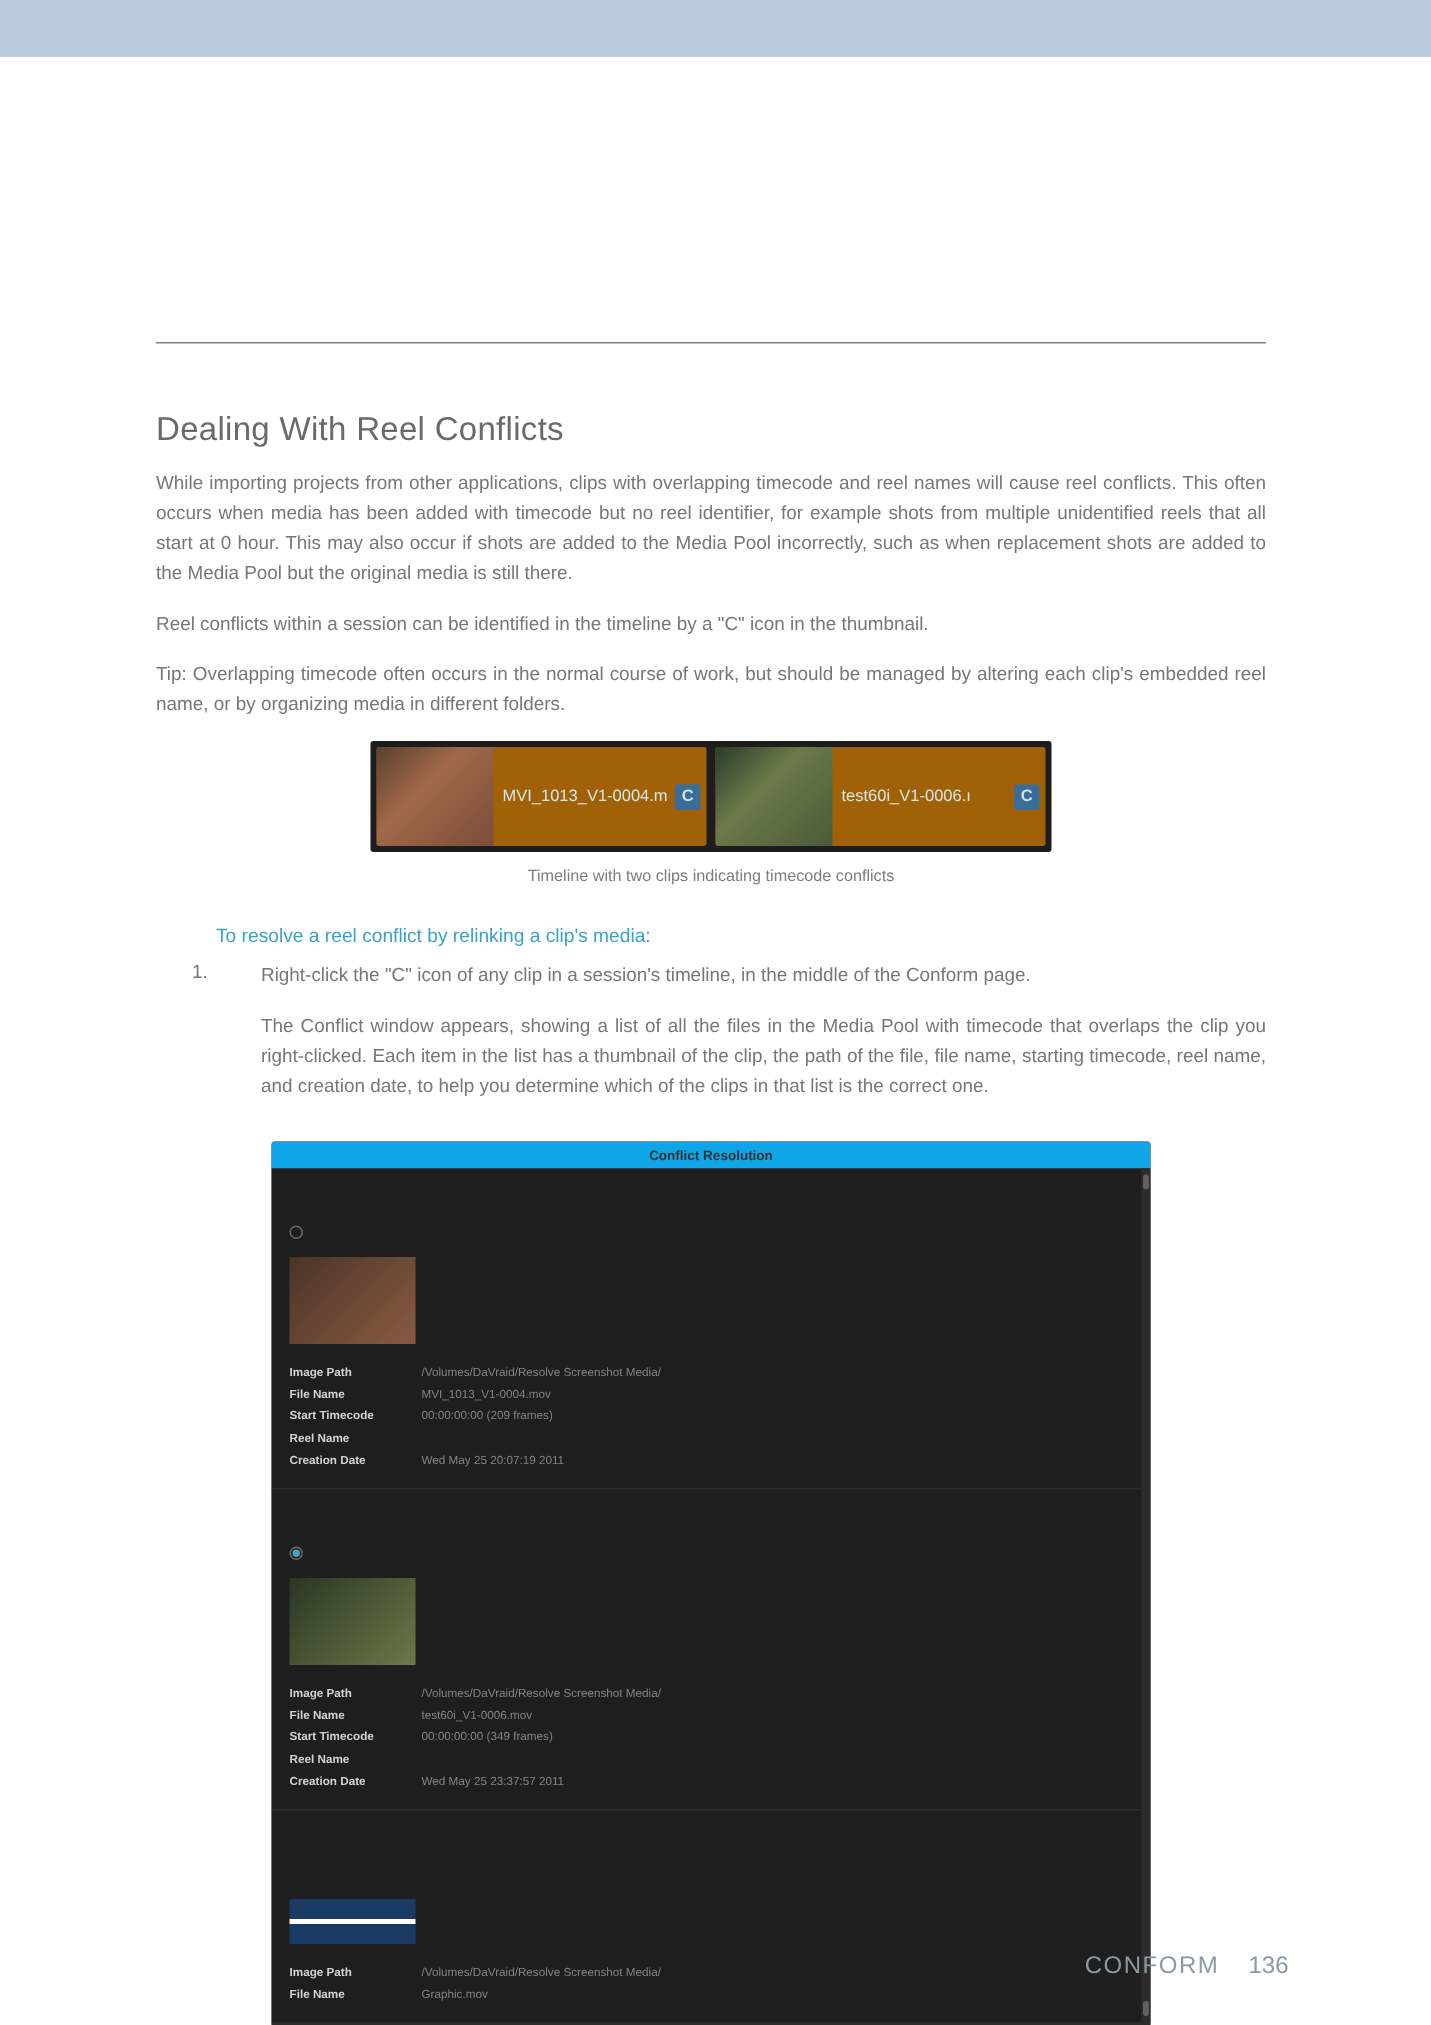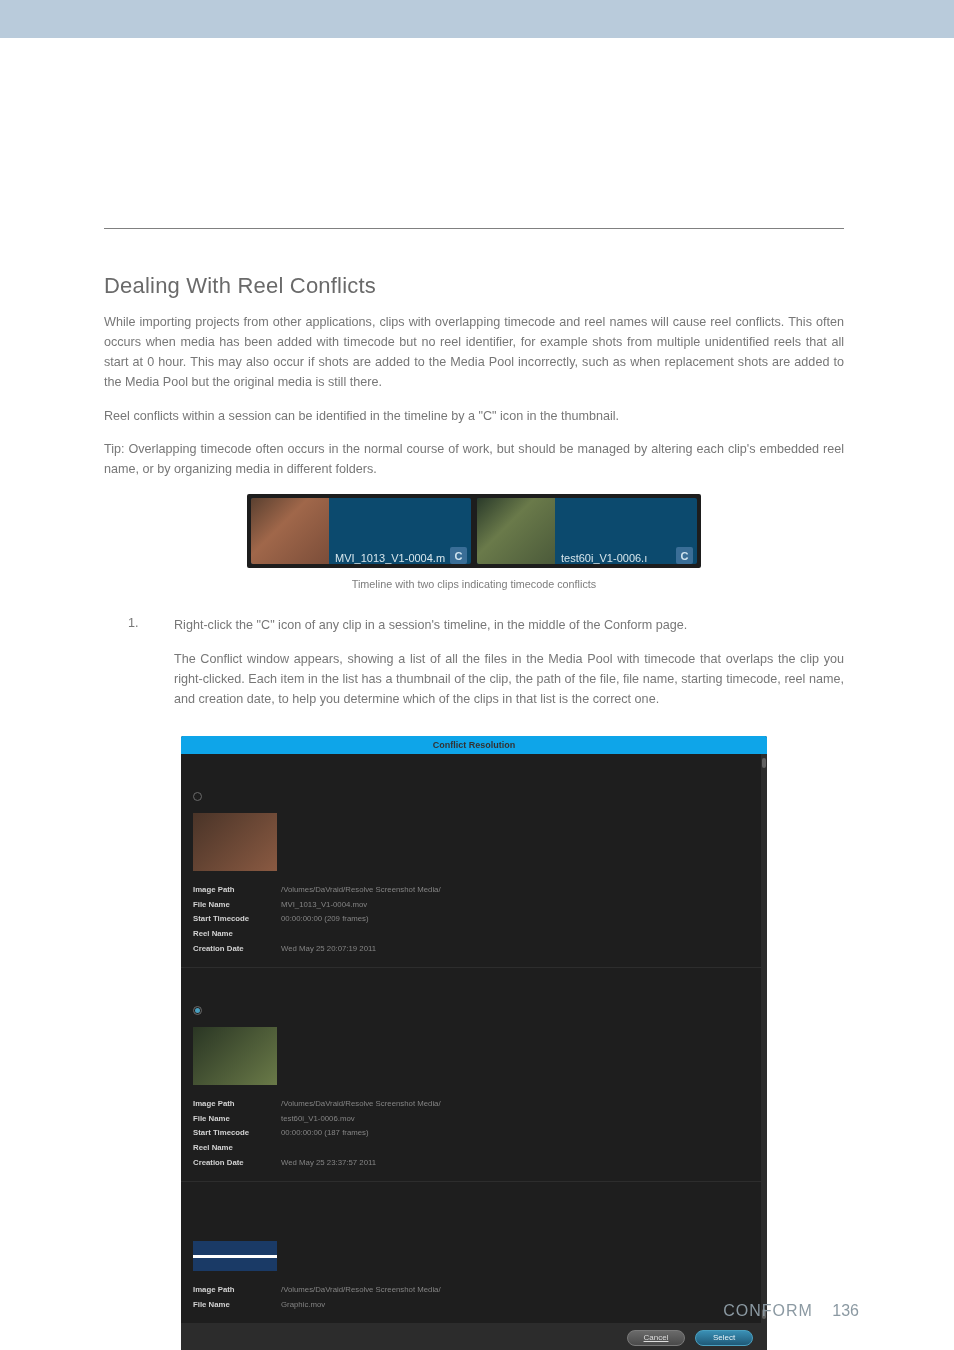--- a/index.html
+++ b/index.html
@@ -9,21 +9,21 @@
   h2.section-title { font-size: 22px; font-weight: 400; color: #6a6a6a; margin: 0 0 14px 0; letter-spacing: 0.2px; border-top: 1px solid #808080; padding-top: 44px; }
   p.body { font-size: 12.6px; line-height: 1.58; color: #777; margin-bottom: 14px; text-align: justify; }
   .caption { font-size: 10.8px; color: #7d7d7d; text-align: center; margin: 10px 0 26px 0; }
   .subhead { font-size: 12.8px; color: #3aa2c8; margin: 12px 0 10px 40px; font-weight: 400; }
   ol.steps { list-style: none; margin-left: 24px; }
   ol.steps li { display: flex; gap: 34px; margin-bottom: 12px; }
   ol.steps li .num { font-size: 12.6px; color: #777; min-width: 12px; }
   ol.steps li .step-body p { font-size: 12.6px; line-height: 1.58; color: #777; text-align: justify; margin-bottom: 14px; }
   
   .fig1 { width: 454px; height: 74px; margin: 0 auto 0 auto; background: #1d1d1d; display: flex; gap: 6px; padding: 4px; border-radius: 2px; }
-  .clip { flex: 1; display: flex; align-items: flex-end; position: relative; background: #0c4a6e; border-radius: 2px; overflow: hidden; }
+  .clip { flex: 1; display: flex; align-items: center; position: relative; background: #a16207; border-radius: 2px; overflow: hidden; }
   .thumb { width: 78px; height: 100%; background: linear-gradient(135deg,#5a4030 0%, #a0674a 40%, #7b4d39 100%); position: relative; }
   .thumb.t2 { background: linear-gradient(135deg,#2a3a2a 0%, #6a7a4a 40%, #4b5a3a 100%); }
   .clip-name { flex: 1; color: #d7e6ec; font-size: 11px; padding-left: 6px; white-space: nowrap; overflow: hidden; }
   .c-icon { width: 17px; height: 17px; background: #3a6e97; border-radius: 2px; color: #cfe3ef; font-size: 11px; font-weight: 700; display: flex; align-items: center; justify-content: center; margin-right: 4px; }
   
   .fig2 { width: 586px; margin: 0 auto; background: #2f2f2f; border-radius: 2px; overflow: hidden; font-size: 8px; }
   .fig2-title { background: #0ea5e9; color: #333; height: 18px; display: flex; align-items: center; justify-content: center; font-size: 9px; font-weight: 600; }
   .fig2-body { background: #1e1e1e; padding: 0 4px 0 0; position: relative; }
   .scrollbar { position: absolute; right: 0; top: 0; bottom: 0; width: 6px; background: #2c2c2c; }
   .scrollbar .sbthumb { position: absolute; left: 1px; top: 4px; width: 4px; height: 10px; background: #606060; border-radius: 2px; }
@@ -68,20 +68,21 @@
     </div>
     <div class="clip">
       <div class="thumb t2"></div>
       <div class="clip-name">test60i_V1-0006.ı</div>
       <div class="c-icon">C</div>
     </div>
   </div>
   <div class="caption">Timeline with two clips indicating timecode conflicts</div>
 
 
+  <div class="subhead">To resolve a reel conflict by relinking a clip's media:</div>
 
   <ol class="steps">
     <li>
       <div class="num">1.</div>
       <div class="step-body">
         <p>Right-click the "C" icon of any clip in a session's timeline, in the middle of the Conform page.</p>
         <p>The Conflict window appears, showing a list of all the files in the Media Pool with timecode that overlaps the clip you right-clicked. Each item in the list has a thumbnail of the clip, the path of the file, file name, starting timecode, reel name, and creation date, to help you determine which of the clips in that list is the correct one.</p>
       </div>
     </li>
   </ol>
@@ -128,21 +129,21 @@
           <div class="meta-row">
               <span class="k">Image Path</span>
               <span class="v">/Volumes/DaVraid/Resolve Screenshot Media/</span>
             </div>
           <div class="meta-row">
               <span class="k">File Name</span>
               <span class="v">test60i_V1-0006.mov</span>
             </div>
           <div class="meta-row">
               <span class="k">Start Timecode</span>
-              <span class="v">00:00:00:00 (187 frames)</span>
+              <span class="v">00:00:00:00 (349 frames)</span>
             </div>
           <div class="meta-row">
               <span class="k">Reel Name</span>
               <span class="v"></span>
             </div>
           <div class="meta-row">
               <span class="k">Creation Date</span>
               <span class="v">Wed May 25 23:37:57 2011</span>
             </div>
         </div>

